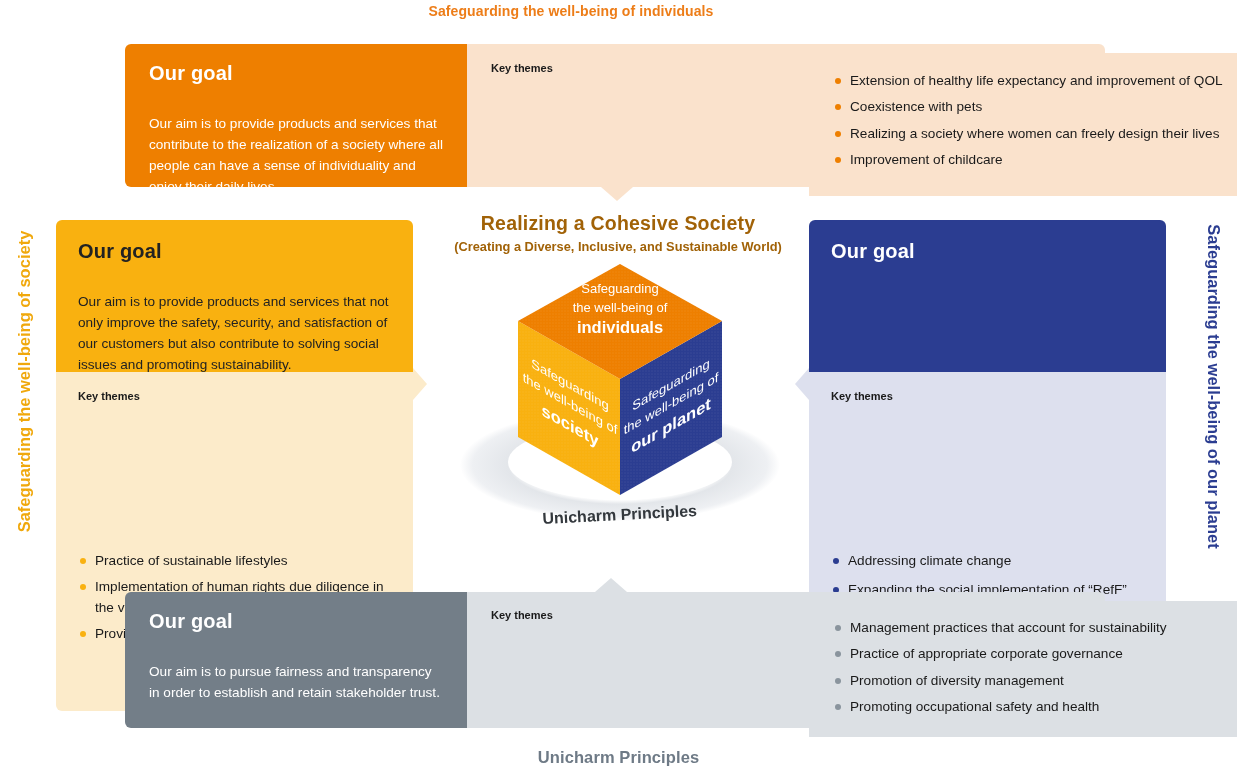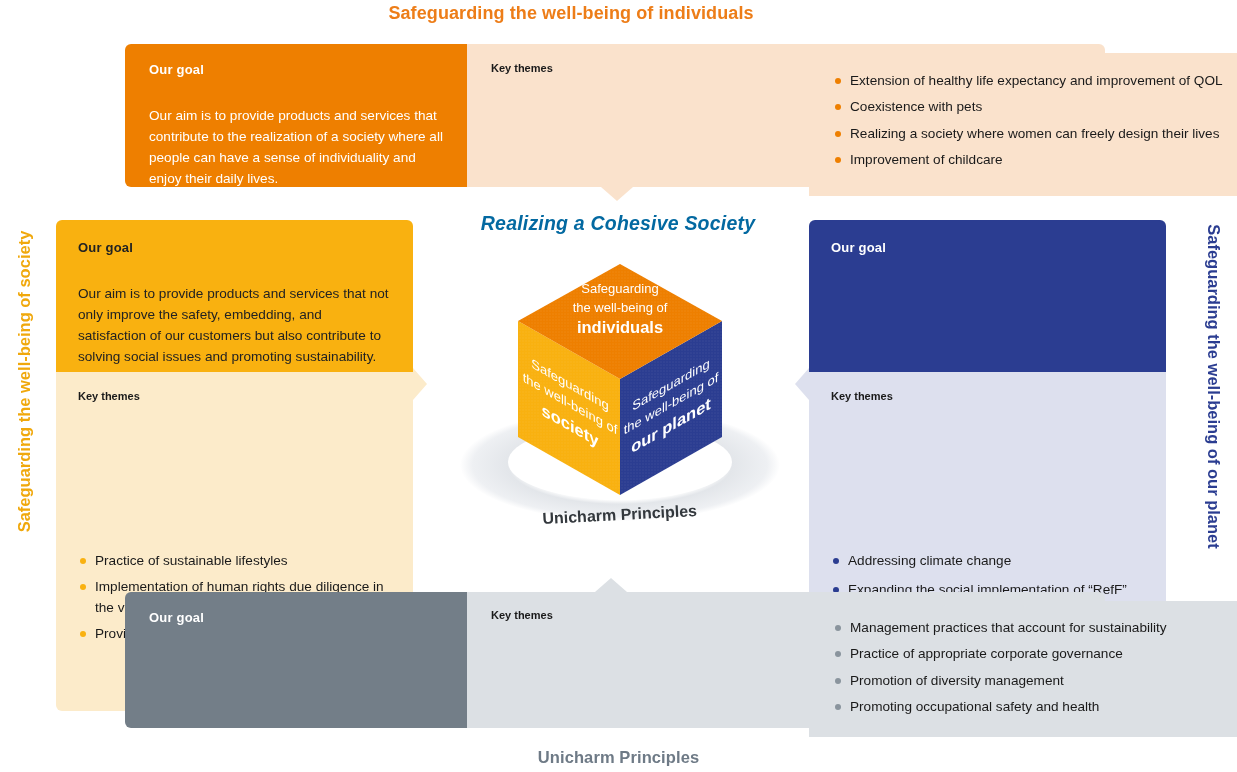--- a/index.html
+++ b/index.html
@@ -8,21 +8,21 @@
     background: #ffffff;
     font-family: "Liberation Sans", sans-serif;
     overflow: hidden;
   }
   #stage { position: relative; width: 1237px; height: 772px; }
 
   
   .banner-top {
     position: absolute; left: 0; top: 3px; width: 1142px;
     text-align: center;
-    font-size: 18px; font-weight: bold; color: #ED7D18;
+    font-size: 14px; font-weight: bold; color: #ED7D18;
     letter-spacing: .1px;
   }
   .banner-bottom {
     position: absolute; left: 0; top: 748px; width: 1237px;
     text-align: center;
     font-size: 16.5px; font-weight: bold; color: #6E7A86;
     letter-spacing: .1px;
   }
   .banner-left {
     position: absolute; left: -141px; top: 372px; width: 330px;
@@ -32,21 +32,21 @@
   }
   .banner-right {
     position: absolute; left: 1048px; top: 377px; width: 330px;
     transform: rotate(90deg);
     text-align: center;
     font-size: 16.5px; font-weight: bold; color: #2B3D91;
   }
 
   
   .goal-title {
-    font-size: 13px; font-weight: bold; letter-spacing: .2px;
+    font-size: 20px; font-weight: bold; letter-spacing: .2px;
   }
   .goal-body {
     font-size: 13.6px; line-height: 1.55; margin-top: 28px;
   }
   .themes-title {
     font-size: 11px; font-weight: bold; color: #1a1a1a;
   }
   ul.themes { list-style: none; margin-top: 9px; }
   ul.themes li {
     position: relative; padding-left: 17px;
@@ -144,21 +144,21 @@
     position: absolute; left: 470px; top: -14px;
     width: 0; height: 0;
     border-left: 16px solid transparent;
     border-right: 16px solid transparent;
     border-bottom: 14px solid #DCE0E4;
   }
 
   
   #center-title {
     position: absolute; left: 418px; top: 212px; width: 400px;
-    text-align: center; color: #0369a1; font-style: italic;
+    text-align: center; color: #a16207;
   }
   #center-title .t1 { font-size: 19.5px; font-weight: bold; letter-spacing: .2px; }
   #center-title .t2 { font-size: 12.8px; font-weight: bold; margin-top: 4px; }
 
   #cube-wrap {
     position: absolute; left: 420px; top: 262px; width: 400px; height: 300px;
   }
   #cube-wrap svg { display: block; }
 
   .cubetxt {
@@ -194,21 +194,21 @@
         <li>Realizing a society where women can freely design their lives</li>
         <li>Improvement of childcare</li>
       </ul>
     </div>
     <div class="tri-down"></div>
   </div>
 
   <div id="card-left">
     <div class="goal">
       <div class="goal-title">Our goal</div>
-      <div class="goal-body">Our aim is to provide products and services that not only improve the safety, embedding, and satisfaction of our customers but also contribute to solving social issues and promoting sustainability.</div>
+      <div class="goal-body">Our aim is to provide products and services that not only improve the safety, security, and satisfaction of our customers but also contribute to solving social issues and promoting sustainability.</div>
     </div>
     <div class="themes">
       <div class="themes-title">Key themes</div>
       <ul class="themes" style="--dot:#F9B110">
         <li>Practice of sustainable lifestyles</li>
         <li>Implementation of human rights due diligence in the value chain</li>
         <li>Provision of safe, reliable products</li>
       </ul>
     </div>
     <div class="tri-right"></div>
@@ -226,35 +226,37 @@
         <li>Establishing a value chains with consideration for sustainability and biodiversity</li>
         <li>Reduction in amount of plastic materials used</li>
       </ul>
     </div>
     <div class="tri-left"></div>
   </div>
 
   <div id="card-bottom">
     <div class="goal">
       <div class="goal-title">Our goal</div>
+      <div class="goal-body">Our aim is to pursue fairness and transparency in order to establish and retain stakeholder trust.</div>
     </div>
     <div class="themes">
       <div class="themes-title">Key themes</div>
       <ul class="themes" style="--dot:#8A949D">
         <li>Management practices that account for sustainability</li>
         <li>Practice of appropriate corporate governance</li>
         <li>Promotion of diversity management</li>
         <li>Promoting occupational safety and health</li>
       </ul>
     </div>
     <div class="tri-up"></div>
   </div>
 
   <div id="center-title">
     <div class="t1">Realizing a Cohesive Society</div>
+    <div class="t2">(Creating a Diverse, Inclusive, and Sustainable World)</div>
   </div>
 
   <div id="cube-wrap">
     <svg width="400" height="300" viewBox="0 0 400 300">
       <defs>
         <radialGradient id="ringG" cx="50%" cy="50%" r="50%">
           <stop offset="62%" stop-color="#ffffff"></stop>
           <stop offset="70%" stop-color="#e3e6ea"></stop>
           <stop offset="92%" stop-color="#eef0f3"></stop>
           <stop offset="100%" stop-color="#ffffff"></stop>

